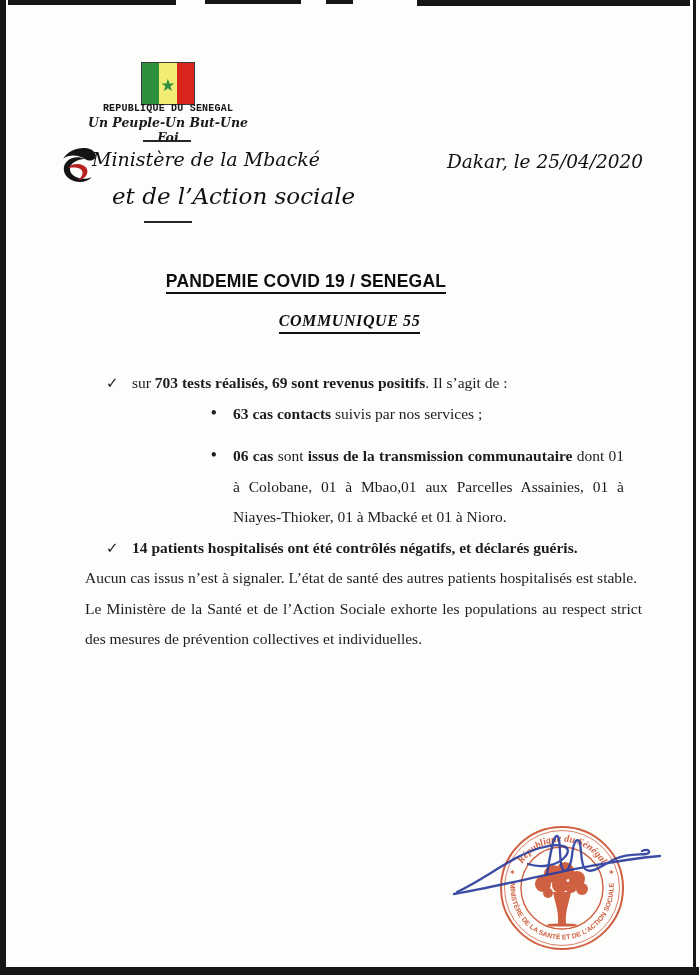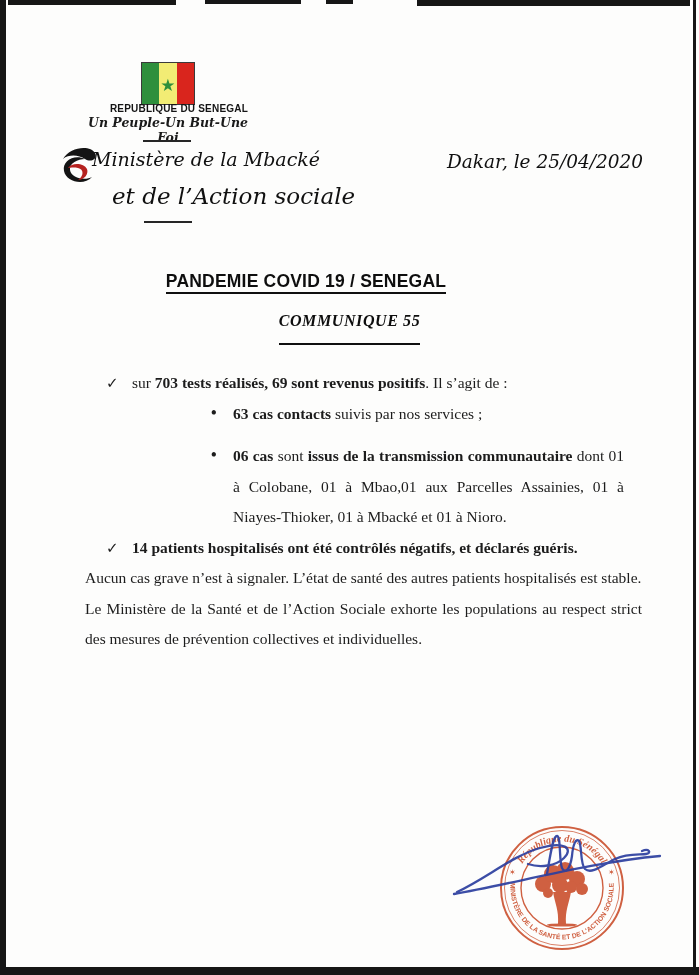--- a/index.html
+++ b/index.html
@@ -9,38 +9,38 @@
   
   .edge{position:absolute;background:#161616;}
   
   .flag{left:141px;top:62px;width:52px;height:41px;border:1px solid #3a3a3a;display:flex;}
   .flag .band{flex:1;position:relative;}
   .band-green{background:#2e8f3c;}
   .band-yellow{background:#f2ec74;}
   .band-red{background:#d9251d;}
   .flag-star{position:absolute;left:50%;top:53%;transform:translate(-50%,-50%);
              color:#2e8f3c;font-size:17px;line-height:1;font-family:"DejaVu Sans",sans-serif;}
-  .republic{left:88px;top:103px;width:160px;text-align:right;
-            font-family:Liberation Sans, sans-serif;
+  .republic{left:88px;top:103px;width:160px;text-align:center;
+            font-family:Liberation Mono, monospace;
             font-weight:bold;font-size:10px;letter-spacing:.2px;color:#141414;}
   .motto{left:80px;top:115px;width:176px;text-align:center;font-style:italic;font-weight:bold;
          font-size:12.5px;color:#1a1a1a;font-family:"DejaVu Serif",serif;}
   .rule{position:absolute;background:#262626;height:2px;width:48px;}
   .script{font-style:italic;font-family:"DejaVu Serif",serif;color:#101010;}
   .ministry1{left:92px;top:148px;font-size:19px;}
   .ministry2{left:112px;top:183px;font-size:23px;}
   .dateline{left:447px;top:151px;font-size:18.5px;}
   
   .title-main{left:0;top:271px;width:612px;text-align:center;}
   .title-main span{font-family:"Liberation Sans","DejaVu Sans",sans-serif;font-weight:bold;
                    font-size:17.5px;letter-spacing:.2px;border-bottom:2.5px solid #101010;
                    padding-bottom:1px;color:#0e0e0e;}
   .title-sub{left:0;top:312px;width:699px;text-align:center;}
   .title-sub span{font-weight:bold;font-style:italic;font-size:16px;letter-spacing:.6px;
-                  border-bottom:2px solid #101010;padding-bottom:14px;color:#0e0e0e;}
+                  border-bottom:2px solid #101010;padding-bottom:3px;color:#0e0e0e;}
   
   .body{left:85px;top:368px;width:557px;font-size:15.5px;line-height:30.5px;
         text-align:justify;}
   .body p{margin:0;}
   .check-item{position:relative;padding-left:47px;}
   .check-item .check{position:absolute;left:21px;top:0;font-size:15px;
                      font-family:"DejaVu Sans",sans-serif;}
   .bullet-item{position:relative;padding-left:148px;margin-right:18px;}
   .bullet-item .bullet{position:absolute;left:126px;top:-1px;font-weight:bold;font-size:16px;}
   .gap-top{margin-top:12px;}
@@ -102,21 +102,21 @@
   <div class="bullet-item gap-top">
     <span class="bullet">•</span>
     <b>06 cas</b><span> sont </span><b>issus de la transmission communautaire</b><span> dont 01 à Colobane, 01 à Mbao,01 aux Parcelles Assainies, 01 à Niayes-Thioker, 01 à Mbacké et 01 à Nioro.</span>
   </div>
 
   <div class="check-item">
     <span class="check">✓</span>
     <b>14 patients hospitalisés ont été contrôlés négatifs, et déclarés guéris.</b>
   </div>
 
-  <p>Aucun cas grave n’est à signaler. L’état de santé des autres patients hospitalisés est stable.</p>
+  <p>Aucun cas issus n’est à signaler. L’état de santé des autres patients hospitalisés est stable.</p>
   <p>Le Ministère de la Santé et de l’Action Sociale exhorte les populations au respect strict des mesures de prévention collectives et individuelles.</p>
 </div>
 
 <svg class="abs stamp-wrap" viewBox="0 0 215 160">
   <g transform="translate(110,82)" opacity="0.88">
     <circle r="61" fill="none" stroke-width="2" stroke="#c94b28"></circle>
     <circle r="57.5" fill="none" stroke-width="0.8" stroke="#c94b28"></circle>
     <circle r="41" fill="none" stroke-width="1.4" stroke="#c94b28"></circle>
     <defs>
       <path id="arcTop" d="M -44 -15 A 46.5 46.5 0 0 1 44 -15"></path>

